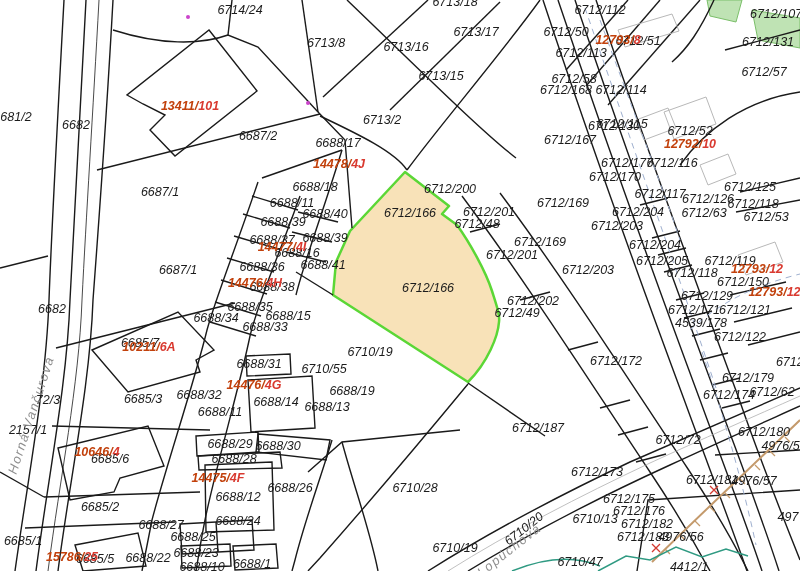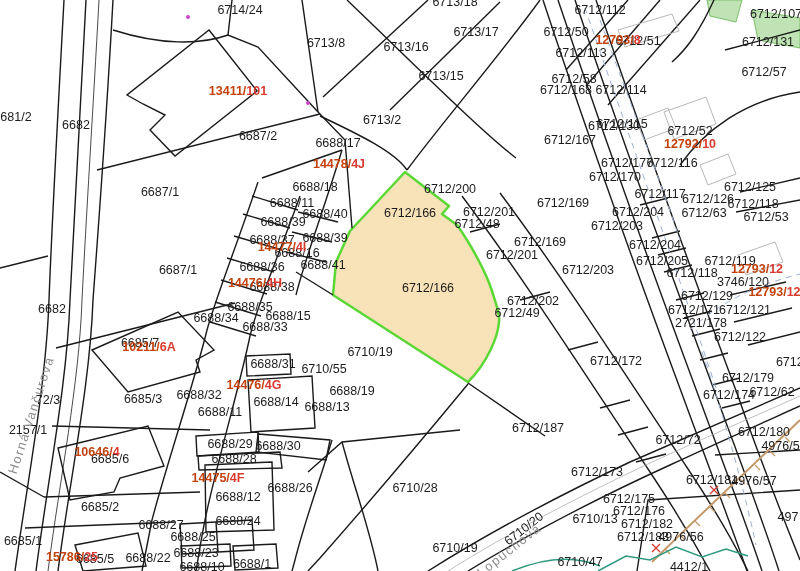--- a/index.html
+++ b/index.html
@@ -1,19 +1,19 @@
 <!DOCTYPE html>
 <html><head>
 <meta charset="utf-8">
 <style>
   html,body{margin:0;padding:0;background:#fff;}
   #map{position:relative;width:800px;height:571px;overflow:hidden;background:#ffffff;
        font-family:"Liberation Sans", sans-serif;}
   #map svg{position:absolute;left:0;top:0;}
-  #labels{position:absolute;left:0;top:0;width:800px;height:408px;}
+  #labels{position:absolute;left:0;top:0;width:800px;height:408px;font-style:italic;}
   .lbl{position:absolute;font-size:12.5px;line-height:1;white-space:nowrap;
        transform:translate(-50%,-50%);color:#1c1c1c;}
   .bld{font-weight:700;}
   .bld .pre{color:#c2410c;}
   .bld .suf{color:#d93a30;}
   .street{color:#8f8f8f;font-size:13px;letter-spacing:1.5px;}
 </style>
 </head>
 <body>
 
@@ -238,25 +238,25 @@
       <div class="lbl " style="left: 750px; top: 187px;">6712/125</div>
       <div class="lbl " style="left: 708px; top: 199px;">6712/126</div>
       <div class="lbl " style="left: 753px; top: 204px;">6712/118</div>
       <div class="lbl " style="left: 766px; top: 217px;">6712/53</div>
       <div class="lbl " style="left: 704px; top: 213px;">6712/63</div>
       <div class="lbl " style="left: 638px; top: 212px;">6712/204</div>
       <div class="lbl " style="left: 655px; top: 245px;">6712/204</div>
       <div class="lbl " style="left: 662px; top: 261px;">6712/205</div>
       <div class="lbl " style="left: 712px; top: 261px; padding-left: 36px;">6712/119</div>
       <div class="lbl " style="left: 692px; top: 273px;">6712/118</div>
-      <div class="lbl " style="left: 743px; top: 282px;">3746/120</div>
+      <div class="lbl " style="left: 743px; top: 282px;">6712/150</div>
       <div class="lbl " style="left: 707px; top: 296px;">6712/129</div>
       <div class="lbl " style="left: 694px; top: 310px;">6712/171</div>
       <div class="lbl " style="left: 745px; top: 310px;">6712/121</div>
-      <div class="lbl " style="left: 701px; top: 323px;">2721/178</div>
+      <div class="lbl " style="left: 701px; top: 323px;">4539/178</div>
       <div class="lbl " style="left: 740px; top: 337px;">6712/122</div>
       <div class="lbl " style="left: 616px; top: 361px;">6712/172</div>
       <div class="lbl " style="left: 795px; top: 362px;">6712/1</div>
       <div class="lbl " style="left: 748px; top: 378px;">6712/179</div>
       <div class="lbl " style="left: 729px; top: 395px;">6712/174</div>
       <div class="lbl " style="left: 772px; top: 392px;">6712/62</div>
       <div class="lbl " style="left: 538px; top: 428px;">6712/187</div>
       <div class="lbl " style="left: 678px; top: 440px;">6712/72</div>
       <div class="lbl " style="left: 764px; top: 432px;">6712/180</div>
       <div class="lbl " style="left: 784px; top: 446px;">4976/58</div>
@@ -272,21 +272,21 @@
       <div class="lbl " style="left: 595px; top: 519px;">6710/13</div>
       <div class="lbl " style="left: 580px; top: 562px;">6710/47</div>
       <div class="lbl " style="left: 415px; top: 488px;">6710/28</div>
       <div class="lbl " style="left: 370px; top: 352px;">6710/19</div>
       <div class="lbl " style="left: 455px; top: 548px;">6710/19</div>
       <div class="lbl " style="left: 324px; top: 369px;">6710/55</div>
       <div class="lbl " style="left: 524px; top: 529px; transform: translate(-50%, -50%) rotate(-38deg);">6710/20</div>
       <div class="lbl " style="left: 352px; top: 391px;">6688/19</div>
       <div class="lbl " style="left: 327px; top: 407px;">6688/13</div>
       <div class="lbl " style="left: 276px; top: 402px;">6688/14</div>
-      <div class="lbl " style="left: 264px; top: 364px; padding-left: 18px;">6688/31</div>
+      <div class="lbl " style="left: 250px; top: 364px; padding-left: 18px;">6688/31</div>
       <div class="lbl " style="left: 220px; top: 412px;">6688/11</div>
       <div class="lbl " style="left: 199px; top: 395px;">6688/32</div>
       <div class="lbl " style="left: 143px; top: 399px;">6685/3</div>
       <div class="lbl " style="left: 140px; top: 343px;">6685/7</div>
       <div class="lbl " style="left: 110px; top: 459px;">6685/6</div>
       <div class="lbl " style="left: 100px; top: 507px;">6685/2</div>
       <div class="lbl " style="left: 23px; top: 541px;">6685/1</div>
       <div class="lbl " style="left: 95px; top: 559px;">6685/5</div>
       <div class="lbl " style="left: 48px; top: 400px;">72/3</div>
       <div class="lbl " style="left: 28px; top: 430px;">2157/1</div>
@@ -296,21 +296,21 @@
       <div class="lbl " style="left: 238px; top: 497px;">6688/12</div>
       <div class="lbl " style="left: 290px; top: 488px;">6688/26</div>
       <div class="lbl " style="left: 161px; top: 525px;">6688/27</div>
       <div class="lbl " style="left: 193px; top: 537px; text-align: right;">6688/25</div>
       <div class="lbl " style="left: 238px; top: 521px;">6688/24</div>
       <div class="lbl " style="left: 196px; top: 553px;">6688/23</div>
       <div class="lbl " style="left: 148px; top: 558px;">6688/22</div>
       <div class="lbl " style="left: 252px; top: 564px;">6688/1</div>
       <div class="lbl " style="left: 202px; top: 567px;">6688/10</div>
       <div class="lbl " style="left: 689px; top: 567px;">4412/1</div>
-      <div class="lbl bld" style="left: 190px; top: 91px; margin-left: 48px;"><span class="pre">13411/</span><span class="suf">101</span></div>
+      <div class="lbl bld" style="left: 190px; top: 106px;"><span class="pre">13411/</span><span class="suf">101</span></div>
       <div class="lbl bld" style="left: 339px; top: 164px;"><span class="pre">14478/</span><span class="suf">4J</span></div>
       <div class="lbl bld" style="left: 282px; top: 247px;"><span class="pre">14477/</span><span class="suf">4I</span></div>
       <div class="lbl bld" style="left: 255px; top: 283px;"><span class="pre">14476/</span><span class="suf">4H</span></div>
       <div class="lbl bld" style="left: 254px; top: 385px;"><span class="pre">14476/</span><span class="suf">4G</span></div>
       <div class="lbl bld" style="left: 218px; top: 478px;"><span class="pre">14475/</span><span class="suf">4F</span></div>
       <div class="lbl bld" style="left: 149px; top: 347px;"><span class="pre">10211/</span><span class="suf">6A</span></div>
       <div class="lbl bld" style="left: 97px; top: 452px;"><span class="pre">10646/</span><span class="suf">4</span></div>
       <div class="lbl bld" style="left: 72px; top: 557px;"><span class="pre">15786/</span><span class="suf">25</span></div>
       <div class="lbl bld" style="left: 690px; top: 144px;"><span class="pre">12792/</span><span class="suf">10</span></div>
       <div class="lbl bld" style="left: 618px; top: 40px;"><span class="pre">12793/</span><span class="suf">8</span></div>

